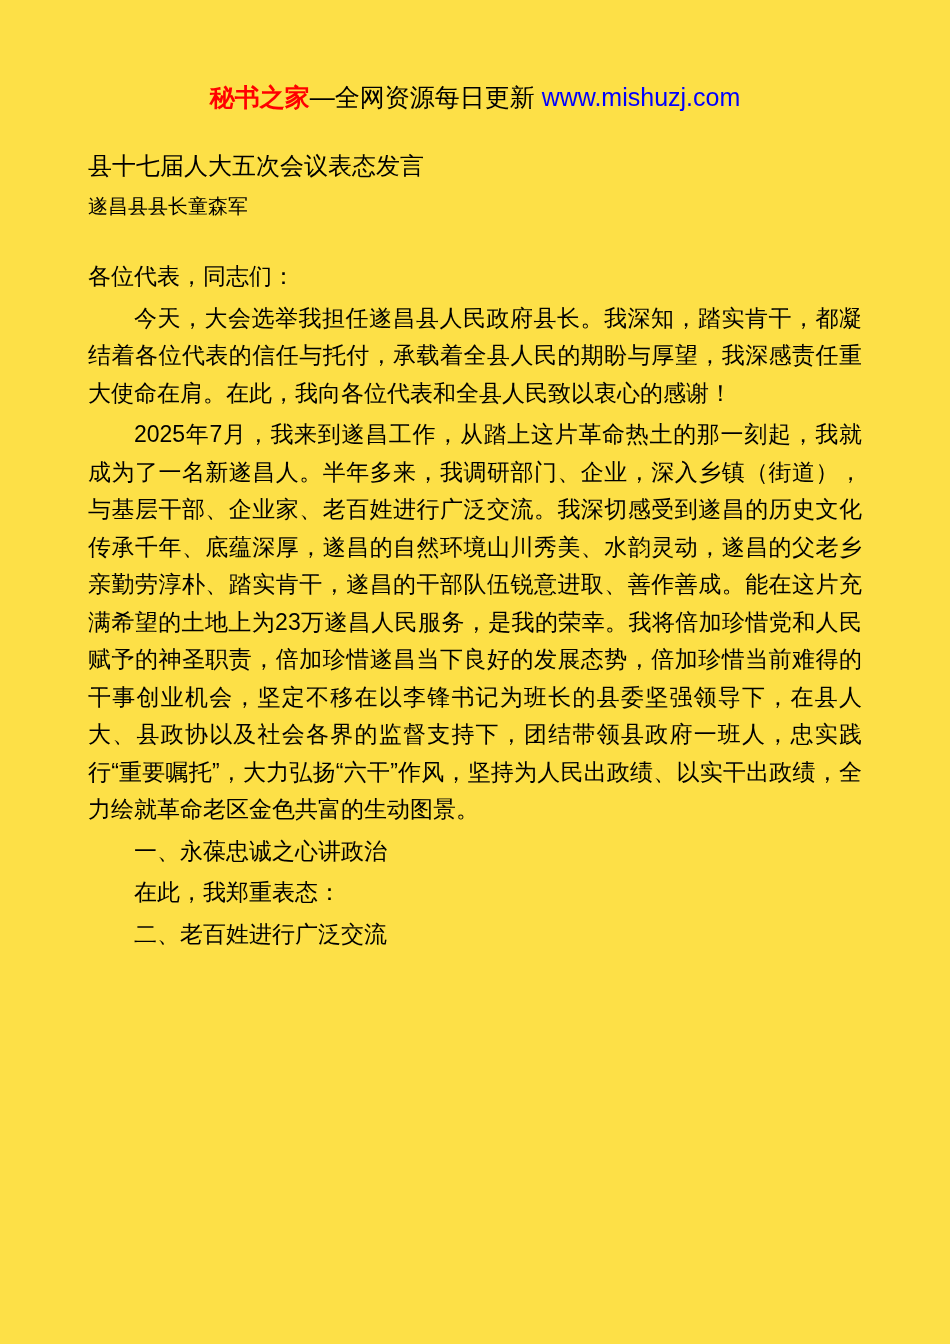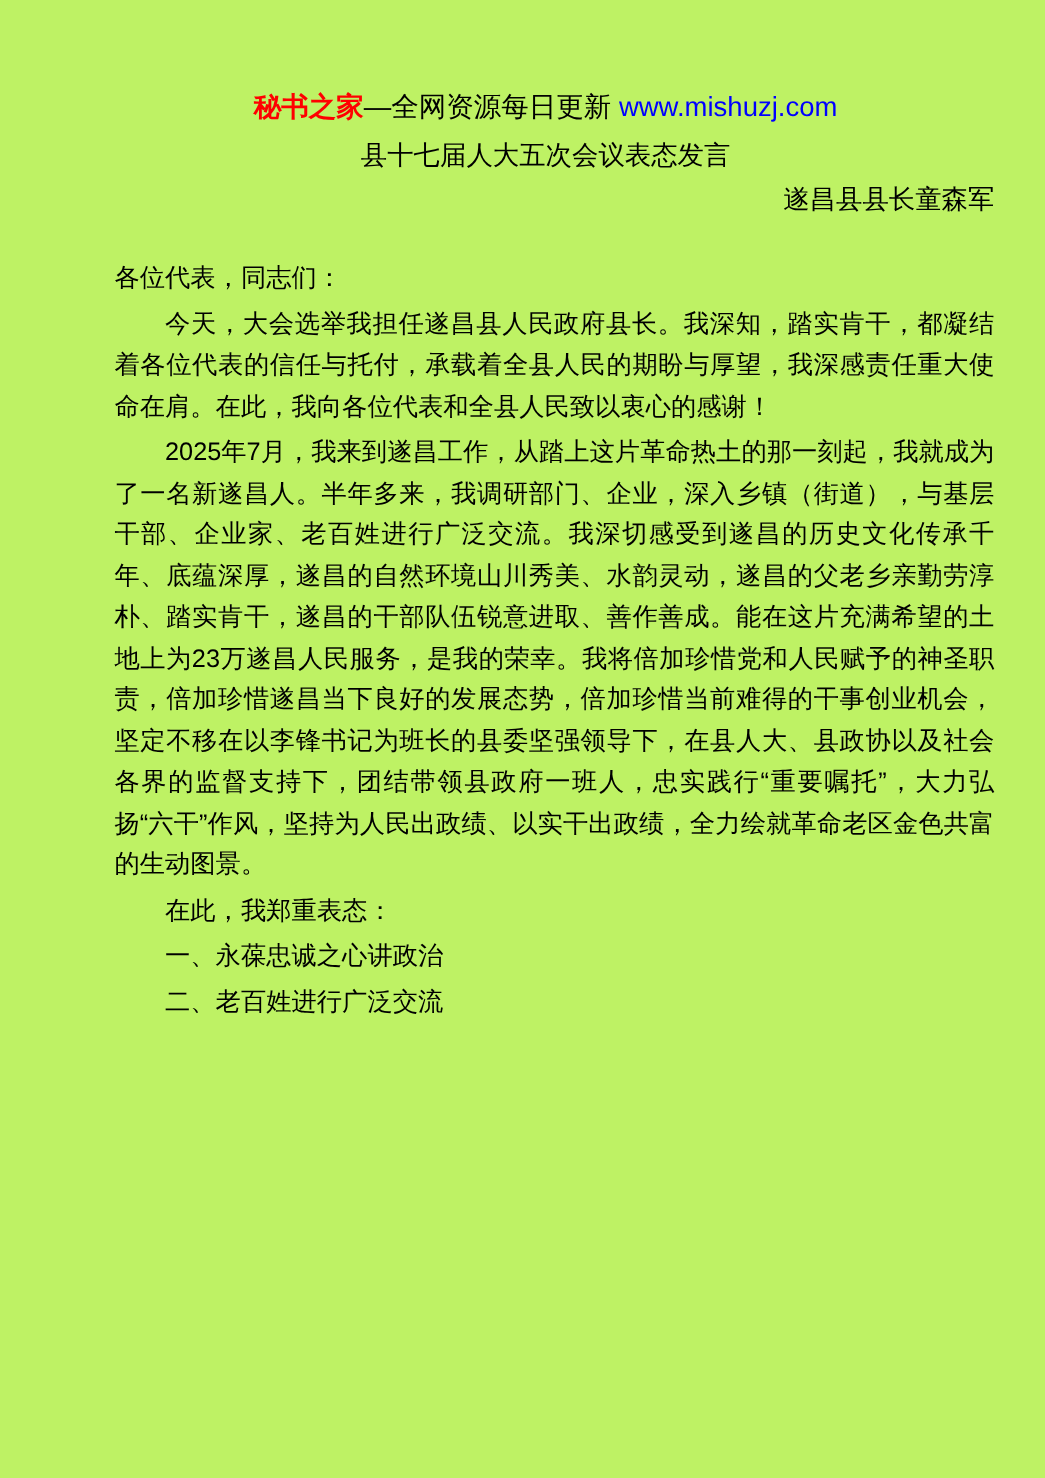--- a/index.html
+++ b/index.html
@@ -11,22 +11,22 @@
     width: 950px;
     height: 1344px;
     color: #000000;
     font-family: "Liberation Sans", sans-serif;
     overflow: hidden;
   }
   .page {
     box-sizing: border-box;
     width: 950px;
     height: 1344px;
-    padding: 80px 46px 0 88px;
-    background: #bef264;
+    padding: 80px 88px 0 88px;
+    background: #fde047;
   }
   
   .site-banner {
     text-align: center;
     font-size: 25px;
     line-height: 34px;
     white-space: nowrap;
   }
   .site-brand {
     color: #ff0000;
@@ -36,43 +36,42 @@
     color: #000000;
     font-weight: normal;
   }
   .site-url {
     color: #0000ff;
     font-weight: normal;
     text-decoration: none;
   }
   
   .doc-title {
-    margin-top: 8px;
-    text-align: center;
+    margin-top: 32px;
     font-size: 24px;
     line-height: 40px;
     font-weight: normal;
   }
   .doc-author {
-    text-align: right;
-    font-size: 24px;
+    text-align: left;
+    font-size: 20px;
     line-height: 40px;
   }
   .doc-date {
     text-align: center;
     font-size: 24px;
     line-height: 40px;
   }
   
   .doc-body {
     margin-top: 32px;
     font-size: 23px;
   }
   .doc-body p {
-    margin: 4px 0 0 16px;
+    margin: 4px 0 0 0;
     line-height: 37.5px;
     text-align: justify;
   }
   .doc-body p:first-child {
     margin-top: 0;
   }
   .doc-body p.indent {
     text-indent: 2em;
   }
 </style>
@@ -87,18 +86,18 @@
 
   <div class="doc-title">县十七届人大五次会议表态发言</div>
 
   <div class="doc-author">遂昌县县长童森军</div>
 
 
   <div class="doc-body">
     <p>各位代表，同志们：</p>
     <p class="indent">今天，大会选举我担任遂昌县人民政府县长。我深知，踏实肯干，都凝结着各位代表的信任与托付，承载着全县人民的期盼与厚望，我深感责任重大使命在肩。在此，我向各位代表和全县人民致以衷心的感谢！</p>
     <p class="indent">2025年7月，我来到遂昌工作，从踏上这片革命热土的那一刻起，我就成为了一名新遂昌人。半年多来，我调研部门、企业，深入乡镇（街道），与基层干部、企业家、老百姓进行广泛交流。我深切感受到遂昌的历史文化传承千年、底蕴深厚，遂昌的自然环境山川秀美、水韵灵动，遂昌的父老乡亲勤劳淳朴、踏实肯干，遂昌的干部队伍锐意进取、善作善成。能在这片充满希望的土地上为23万遂昌人民服务，是我的荣幸。我将倍加珍惜党和人民赋予的神圣职责，倍加珍惜遂昌当下良好的发展态势，倍加珍惜当前难得的干事创业机会，坚定不移在以李锋书记为班长的县委坚强领导下，在县人大、县政协以及社会各界的监督支持下，团结带领县政府一班人，忠实践行“重要嘱托”，大力弘扬“六干”作风，坚持为人民出政绩、以实干出政绩，全力绘就革命老区金色共富的生动图景。</p>
+    <p class="indent">一、永葆忠诚之心讲政治</p>
     <p class="indent">在此，我郑重表态：</p>
-    <p class="indent">一、永葆忠诚之心讲政治</p>
     <p class="indent">二、老百姓进行广泛交流</p>
   </div>
 
 </div>
 
 </body></html>

